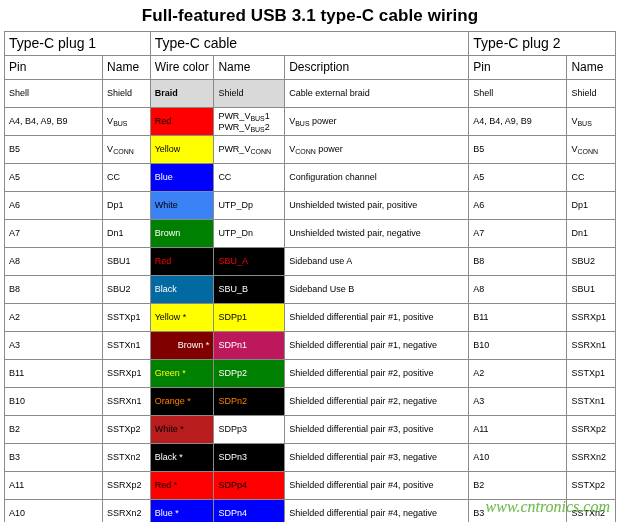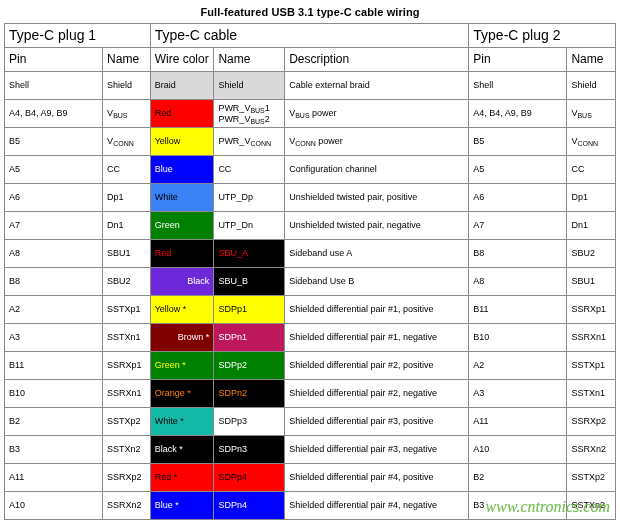--- a/index.html
+++ b/index.html
@@ -16,21 +16,21 @@
   }
   #page {
     width: 620px;
     height: 522px;
     position: relative;
     box-sizing: border-box;
     padding: 4px 4px 0 4px;
   }
   #title {
     text-align: center;
-    font-size: 11px;
+    font-size: 17px;
     font-weight: bold;
     padding: 2px 0 5px 0;
     letter-spacing: 0.1px;
   }
   table.wiring {
     border-collapse: collapse;
     width: 612px;
     table-layout: fixed;
     font-size: 9px;
   }
@@ -112,21 +112,21 @@
         <td>Name</td>
         <td>Description</td>
         <td>Pin</td>
         <td>Name</td>
       </tr>
     </tbody>
     <tbody id="rows-body">
         <tr class="row">
           <td>Shell</td>
           <td>Shield</td>
-          <td style="background: rgb(217, 217, 217); color: rgb(0, 0, 0);">Braid</td>
+          <td style="background: rgb(217, 217, 217); color: rgb(0, 0, 0); font-weight: bold;">Braid</td>
           <td style="background: rgb(217, 217, 217); color: rgb(0, 0, 0);">Shield</td>
           <td>Cable external braid</td>
           <td>Shell</td>
           <td>Shield</td>
         </tr>
         <tr class="row">
           <td>A4, B4, A9, B9</td>
           <td>V<sub>BUS</sub></td>
           <td style="background: rgb(255, 0, 0); color: rgb(0, 0, 0);">Red</td>
           <td class="two-line" style="background: rgb(255, 255, 255); color: rgb(0, 0, 0);">PWR_V<sub>BUS</sub>1<br>PWR_V<sub>BUS</sub>2</td>
@@ -157,39 +157,39 @@
           <td>Dp1</td>
           <td style="background: #3b82f6; color: rgb(0, 0, 0);">White</td>
           <td style="background: rgb(255, 255, 255); color: rgb(0, 0, 0);">UTP_Dp</td>
           <td>Unshielded twisted pair, positive</td>
           <td>A6</td>
           <td>Dp1</td>
         </tr>
         <tr class="row">
           <td>A7</td>
           <td>Dn1</td>
-          <td style="background: rgb(0, 128, 0); color: rgb(255, 255, 255);">Green</td>
+          <td style="background: rgb(0, 128, 0); color: rgb(255, 255, 255);">Brown</td>
           <td style="background: rgb(255, 255, 255); color: rgb(0, 0, 0);">UTP_Dn</td>
           <td>Unshielded twisted pair, negative</td>
           <td>A7</td>
           <td>Dn1</td>
         </tr>
         <tr class="row">
           <td>A8</td>
           <td>SBU1</td>
           <td style="background: rgb(0, 0, 0); color: rgb(255, 0, 0);">Red</td>
           <td style="background: rgb(0, 0, 0); color: rgb(255, 0, 0);">SBU_A</td>
           <td>Sideband use A</td>
           <td>B8</td>
           <td>SBU2</td>
         </tr>
         <tr class="row">
           <td>B8</td>
           <td>SBU2</td>
-          <td style="background: #6d28d9; color: rgb(255, 255, 255); text-align: right;">Black</td>
+          <td style="background: #0369a1; color: rgb(255, 255, 255);">Black</td>
           <td style="background: rgb(0, 0, 0); color: rgb(255, 255, 255);">SBU_B</td>
           <td>Sideband Use B</td>
           <td>A8</td>
           <td>SBU1</td>
         </tr>
         <tr class="row">
           <td>A2</td>
           <td>SSTXp1</td>
           <td style="background: rgb(255, 255, 0); color: rgb(0, 0, 0);">Yellow *</td>
           <td style="background: rgb(255, 255, 0); color: rgb(0, 0, 0);">SDPp1</td>
@@ -220,21 +220,21 @@
           <td>SSRXn1</td>
           <td style="background: rgb(0, 0, 0); color: rgb(255, 128, 0);">Orange *</td>
           <td style="background: rgb(0, 0, 0); color: rgb(255, 128, 0);">SDPn2</td>
           <td>Shielded differential pair #2, negative</td>
           <td>A3</td>
           <td>SSTXn1</td>
         </tr>
         <tr class="row">
           <td>B2</td>
           <td>SSTXp2</td>
-          <td style="background: #14b8a6; color: rgb(0, 0, 0); margin-left: 43px;">White *</td>
+          <td style="background: #b91c1c; color: rgb(0, 0, 0); margin-left: 43px;">White *</td>
           <td style="background: rgb(255, 255, 255); color: rgb(0, 0, 0);">SDPp3</td>
           <td>Shielded differential pair #3, positive</td>
           <td>A11</td>
           <td>SSRXp2</td>
         </tr>
         <tr class="row">
           <td>B3</td>
           <td>SSTXn2</td>
           <td style="background: rgb(0, 0, 0); color: rgb(255, 255, 255);">Black *</td>
           <td style="background: rgb(0, 0, 0); color: rgb(255, 255, 255);">SDPn3</td>

